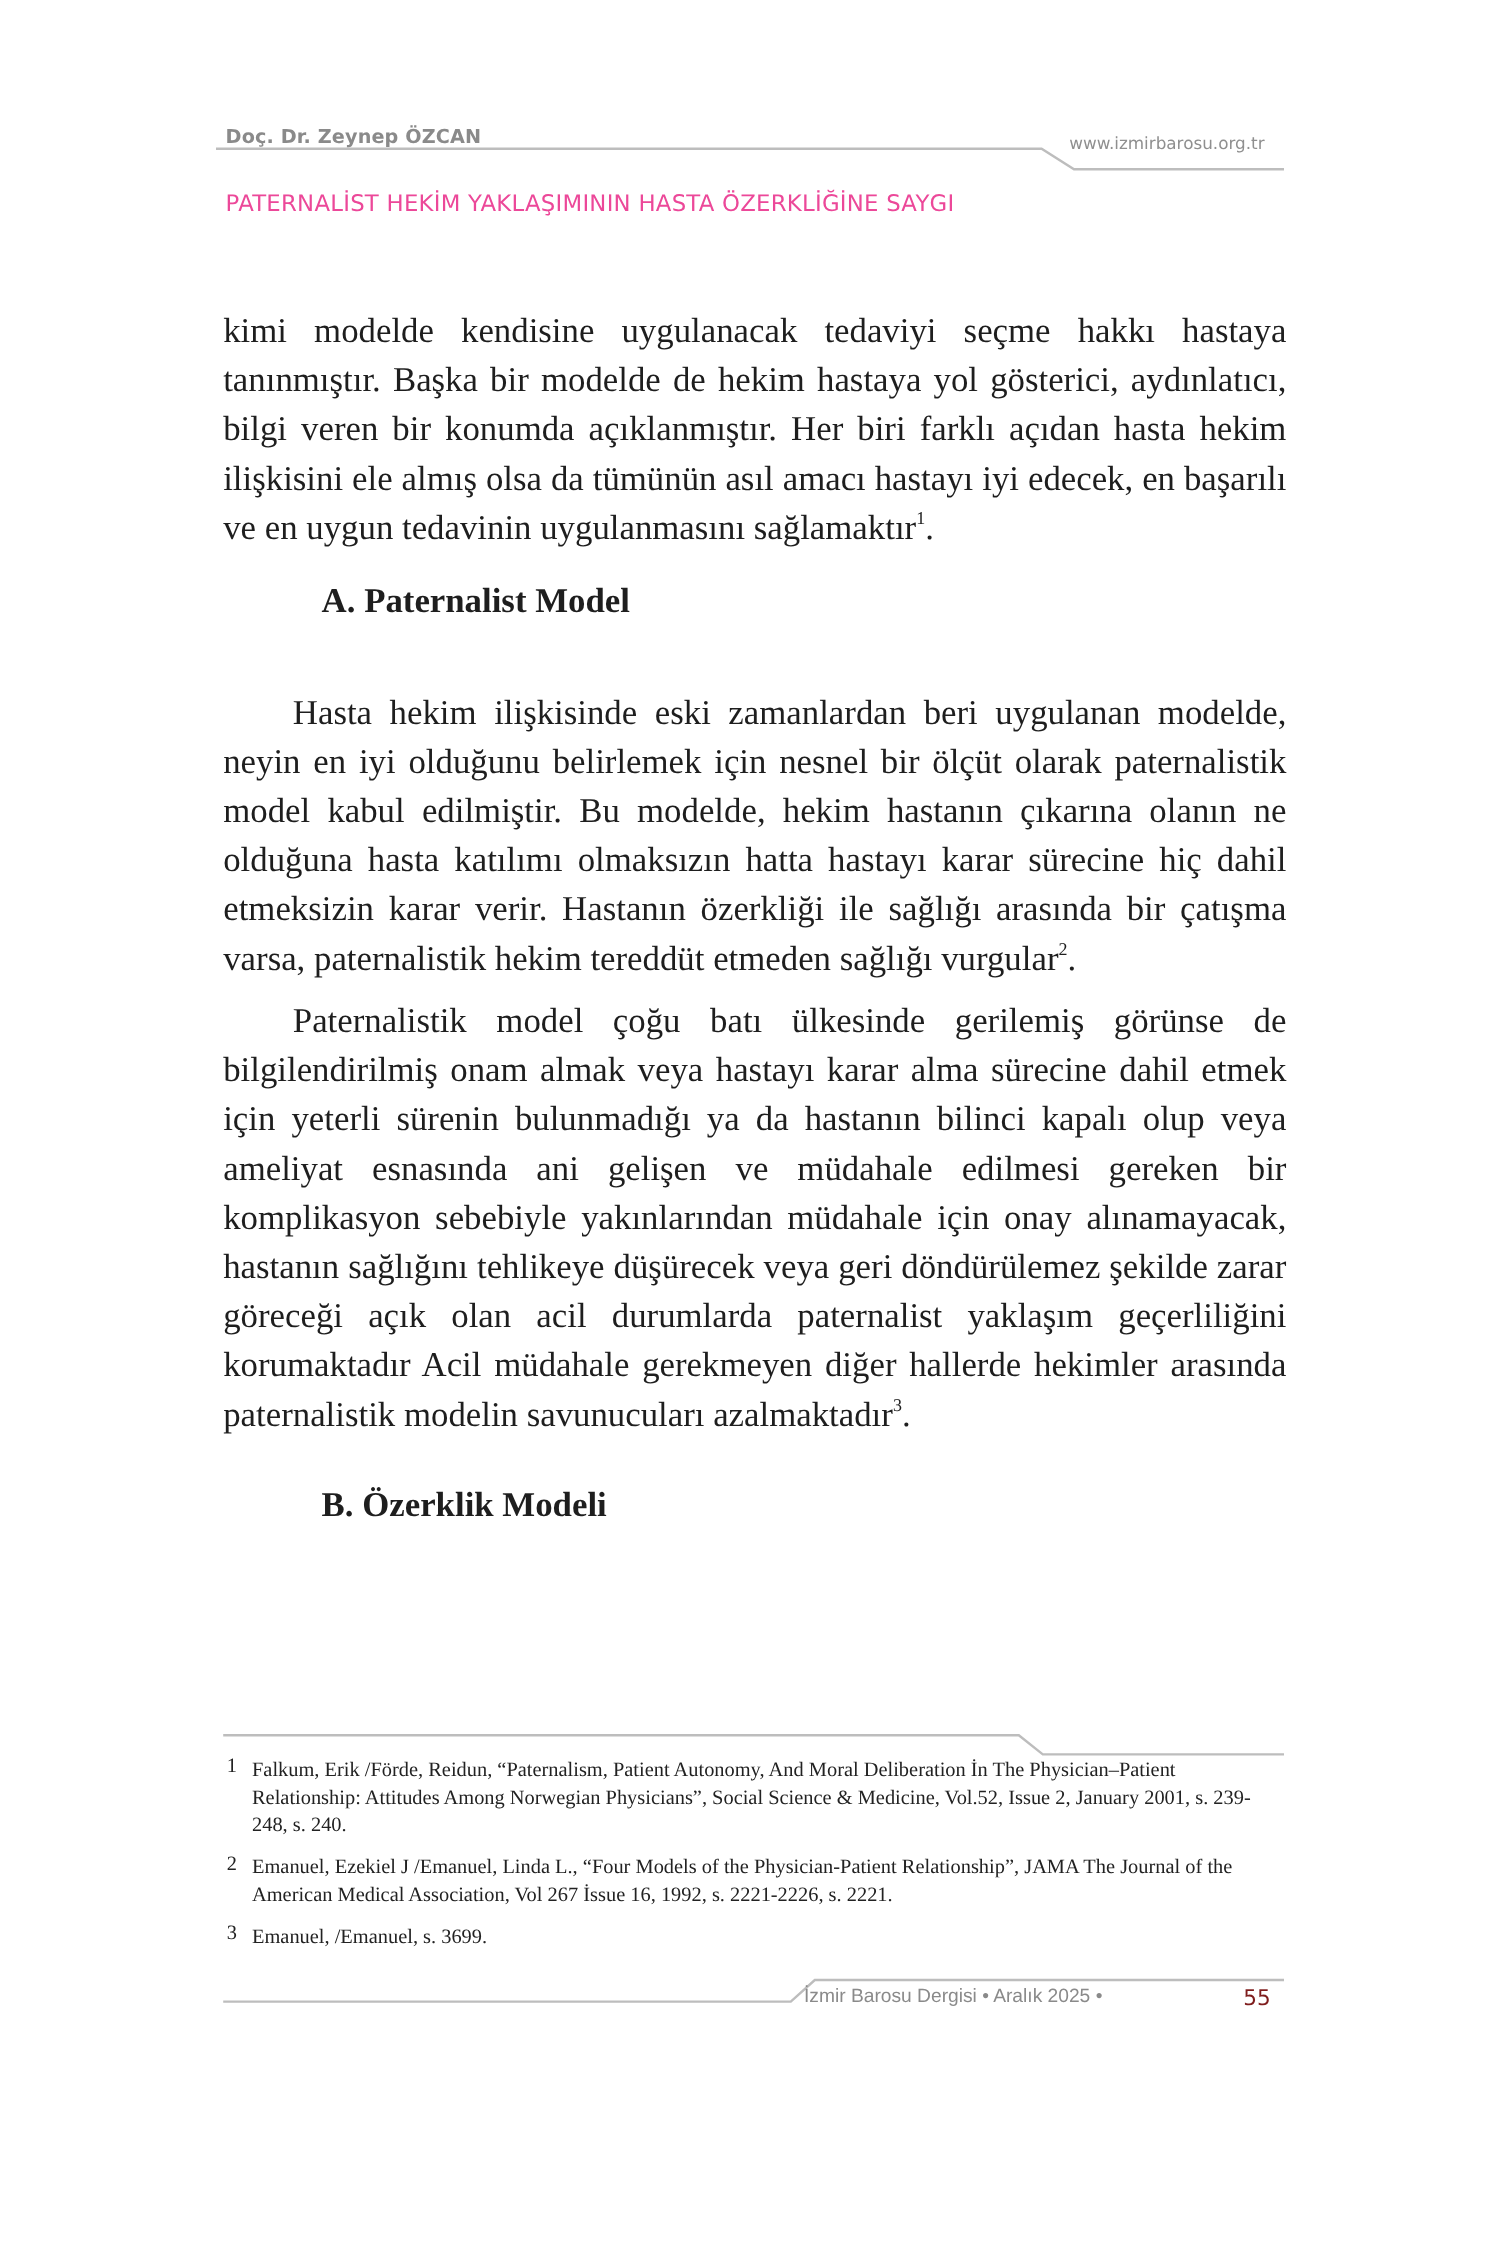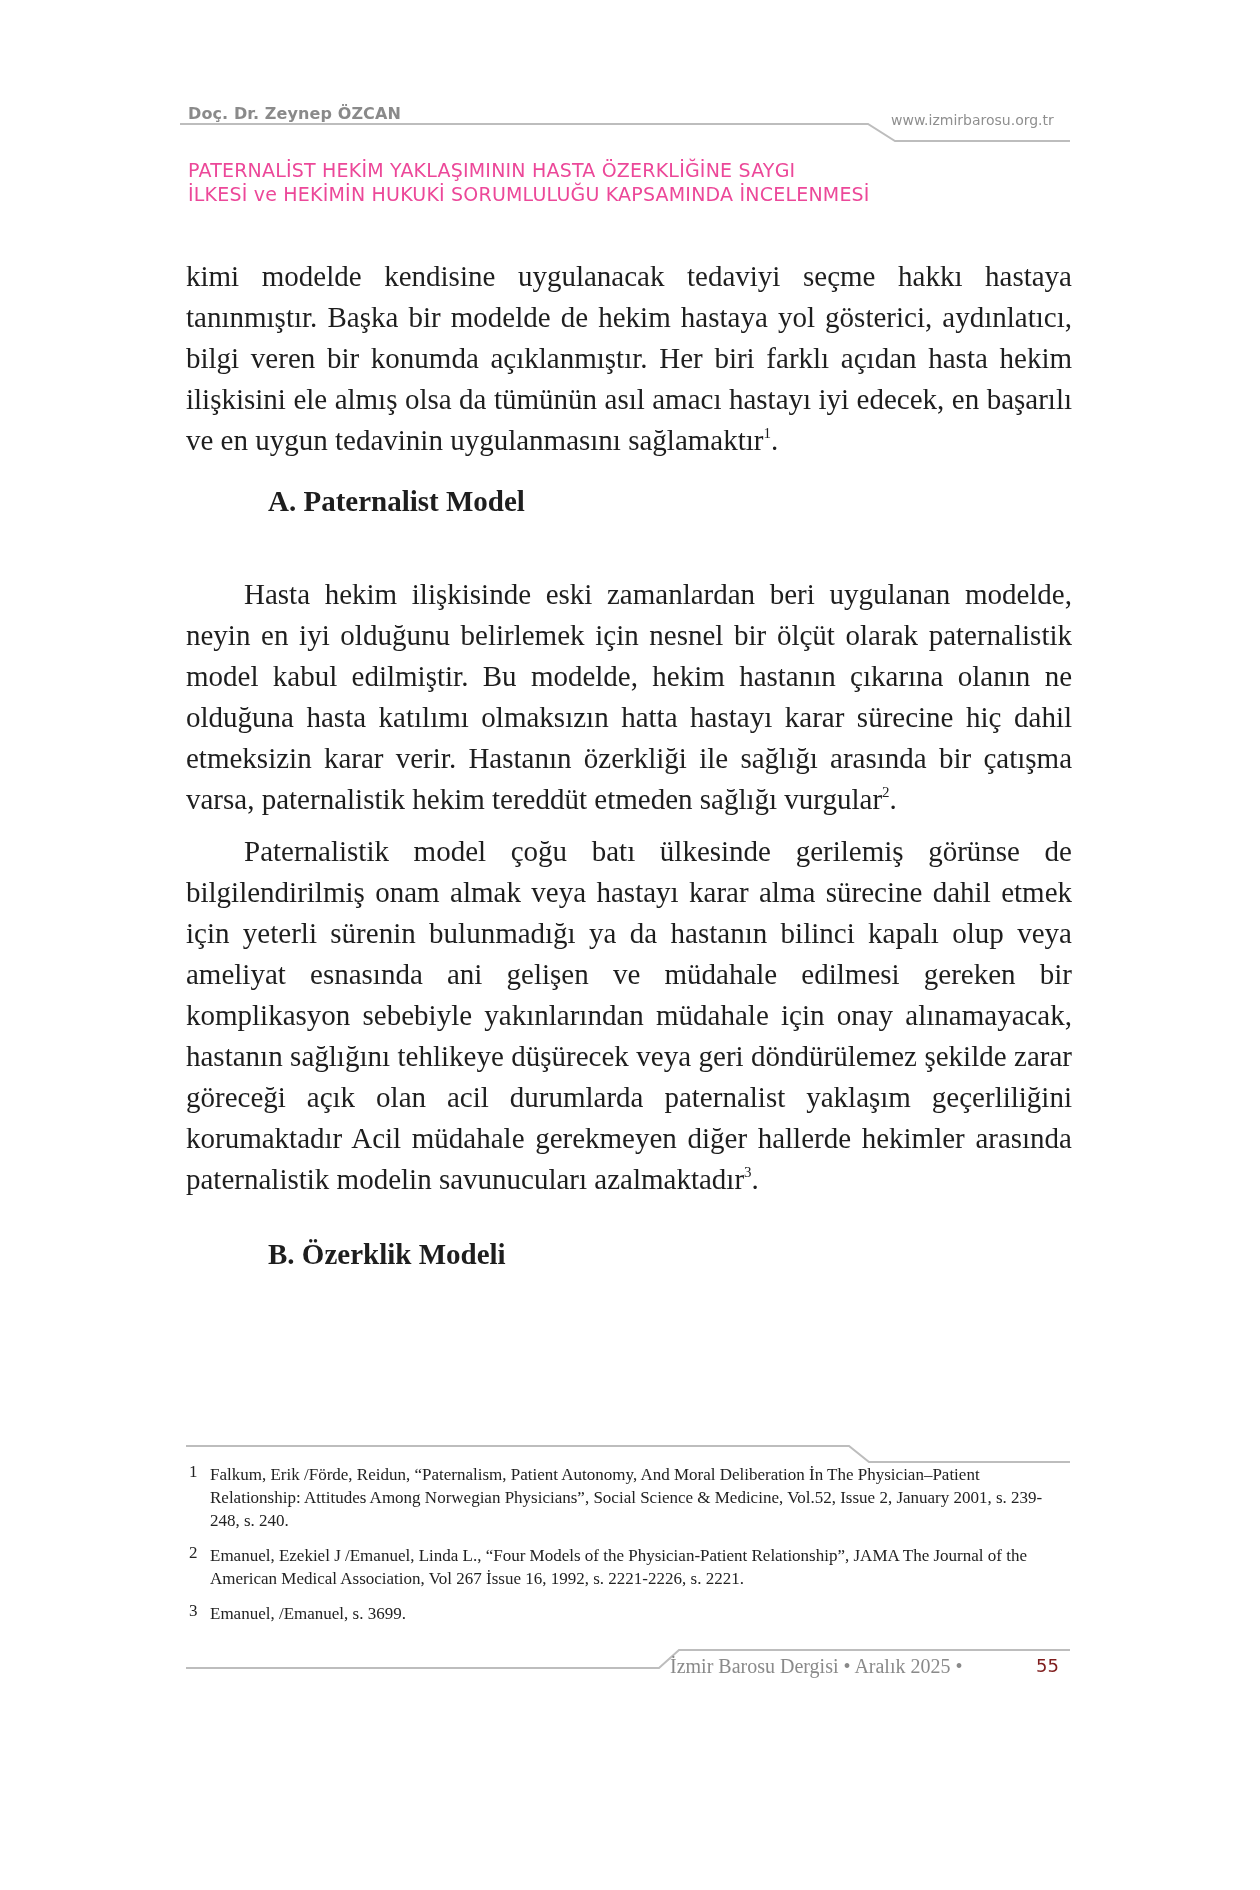--- a/index.html
+++ b/index.html
@@ -14,38 +14,37 @@
   .body-text { position: absolute; left: 186px; width: 886px; font-family: "Liberation Serif", "DejaVu Serif", serif; font-size: 29px; line-height: 41px; color: #1e1e1e; text-align: justify; margin-top: 11px; }
   .body-text p { margin: 0; }
   .indent { text-indent: 58px; }
   .heading { position: absolute; left: 244px; font-family: "Liberation Serif", serif; font-weight: bold; font-size: 29px; color: #1e1e1e; margin-left: 24px; }
   sup { font-size: 15px; line-height: 0; vertical-align: 12px; }
 
   .footnotes { position: absolute; left: 186px; top: 1463px; width: 886px; font-family: "Liberation Serif", serif; font-size: 17px; line-height: 23px; color: #222; }
   .fn { position: relative; padding-left: 24px; margin-bottom: 12px; }
   .fn-num { position: absolute; left: 3px; top: -3px; font-size: 17px; }
 
-  .footer { position: absolute; left: 670px; top: 1655px; font-family: Liberation Serif, serif; font-size: 20px; color: #8a8a8a; white-space: pre; }
+  .footer { position: absolute; left: 670px; top: 1655px; font-family: Liberation Sans, sans-serif; font-size: 16px; color: #8a8a8a; white-space: pre; }
   .footer-page { position: absolute; left: 1036px; top: 1655px; font-family: "DejaVu Sans", sans-serif; font-size: 18px; color: #7f1d1d; }
 </style>
 </head>
 <body>
 
 <div class="page">
 
   <svg class="rule">
     <polyline points="180,124 868,124 895,141 1070,141" fill="none" stroke="#bdbdbd" stroke-width="2"></polyline>
     <polyline points="186,1446 849,1446 869,1462 1070,1462" fill="none" stroke="#bdbdbd" stroke-width="2"></polyline>
     <polyline points="186,1668 659,1668 679,1650 1070,1650" fill="none" stroke="#bdbdbd" stroke-width="2"></polyline>
   </svg>
 
   <div class="hdr-author">Doç. Dr. Zeynep ÖZCAN</div>
   <div class="hdr-title">
     <div>PATERNALİST HEKİM YAKLAŞIMININ HASTA ÖZERKLİĞİNE SAYGI</div>
-    <div>İLKESİ ve HEKİMİN HUKUKİ SORUMLULUĞU KAPSAMINDA İNCELENMESİ</div>
   </div>
   <div class="hdr-url">www.izmirbarosu.org.tr</div>
 
   <div class="body-text" style="top:245px;">
     <p><span>kimi modelde kendisine uygulanacak tedaviyi seçme hakkı hastaya tanınmıştır. Başka bir modelde de hekim hastaya yol gösterici, aydınlatıcı, bilgi veren bir konumda açıklanmıştır. Her biri farklı açıdan hasta hekim ilişkisini ele almış olsa da tümünün asıl amacı hastayı iyi edecek, en başarılı ve en uygun tedavinin uygulanmasını sağlamaktır</span><sup>1</sup>.</p>
   </div>
 
   <div class="heading" style="top:485px;">A. Paternalist Model</div>
 
   <div class="body-text" style="top:563px;">

